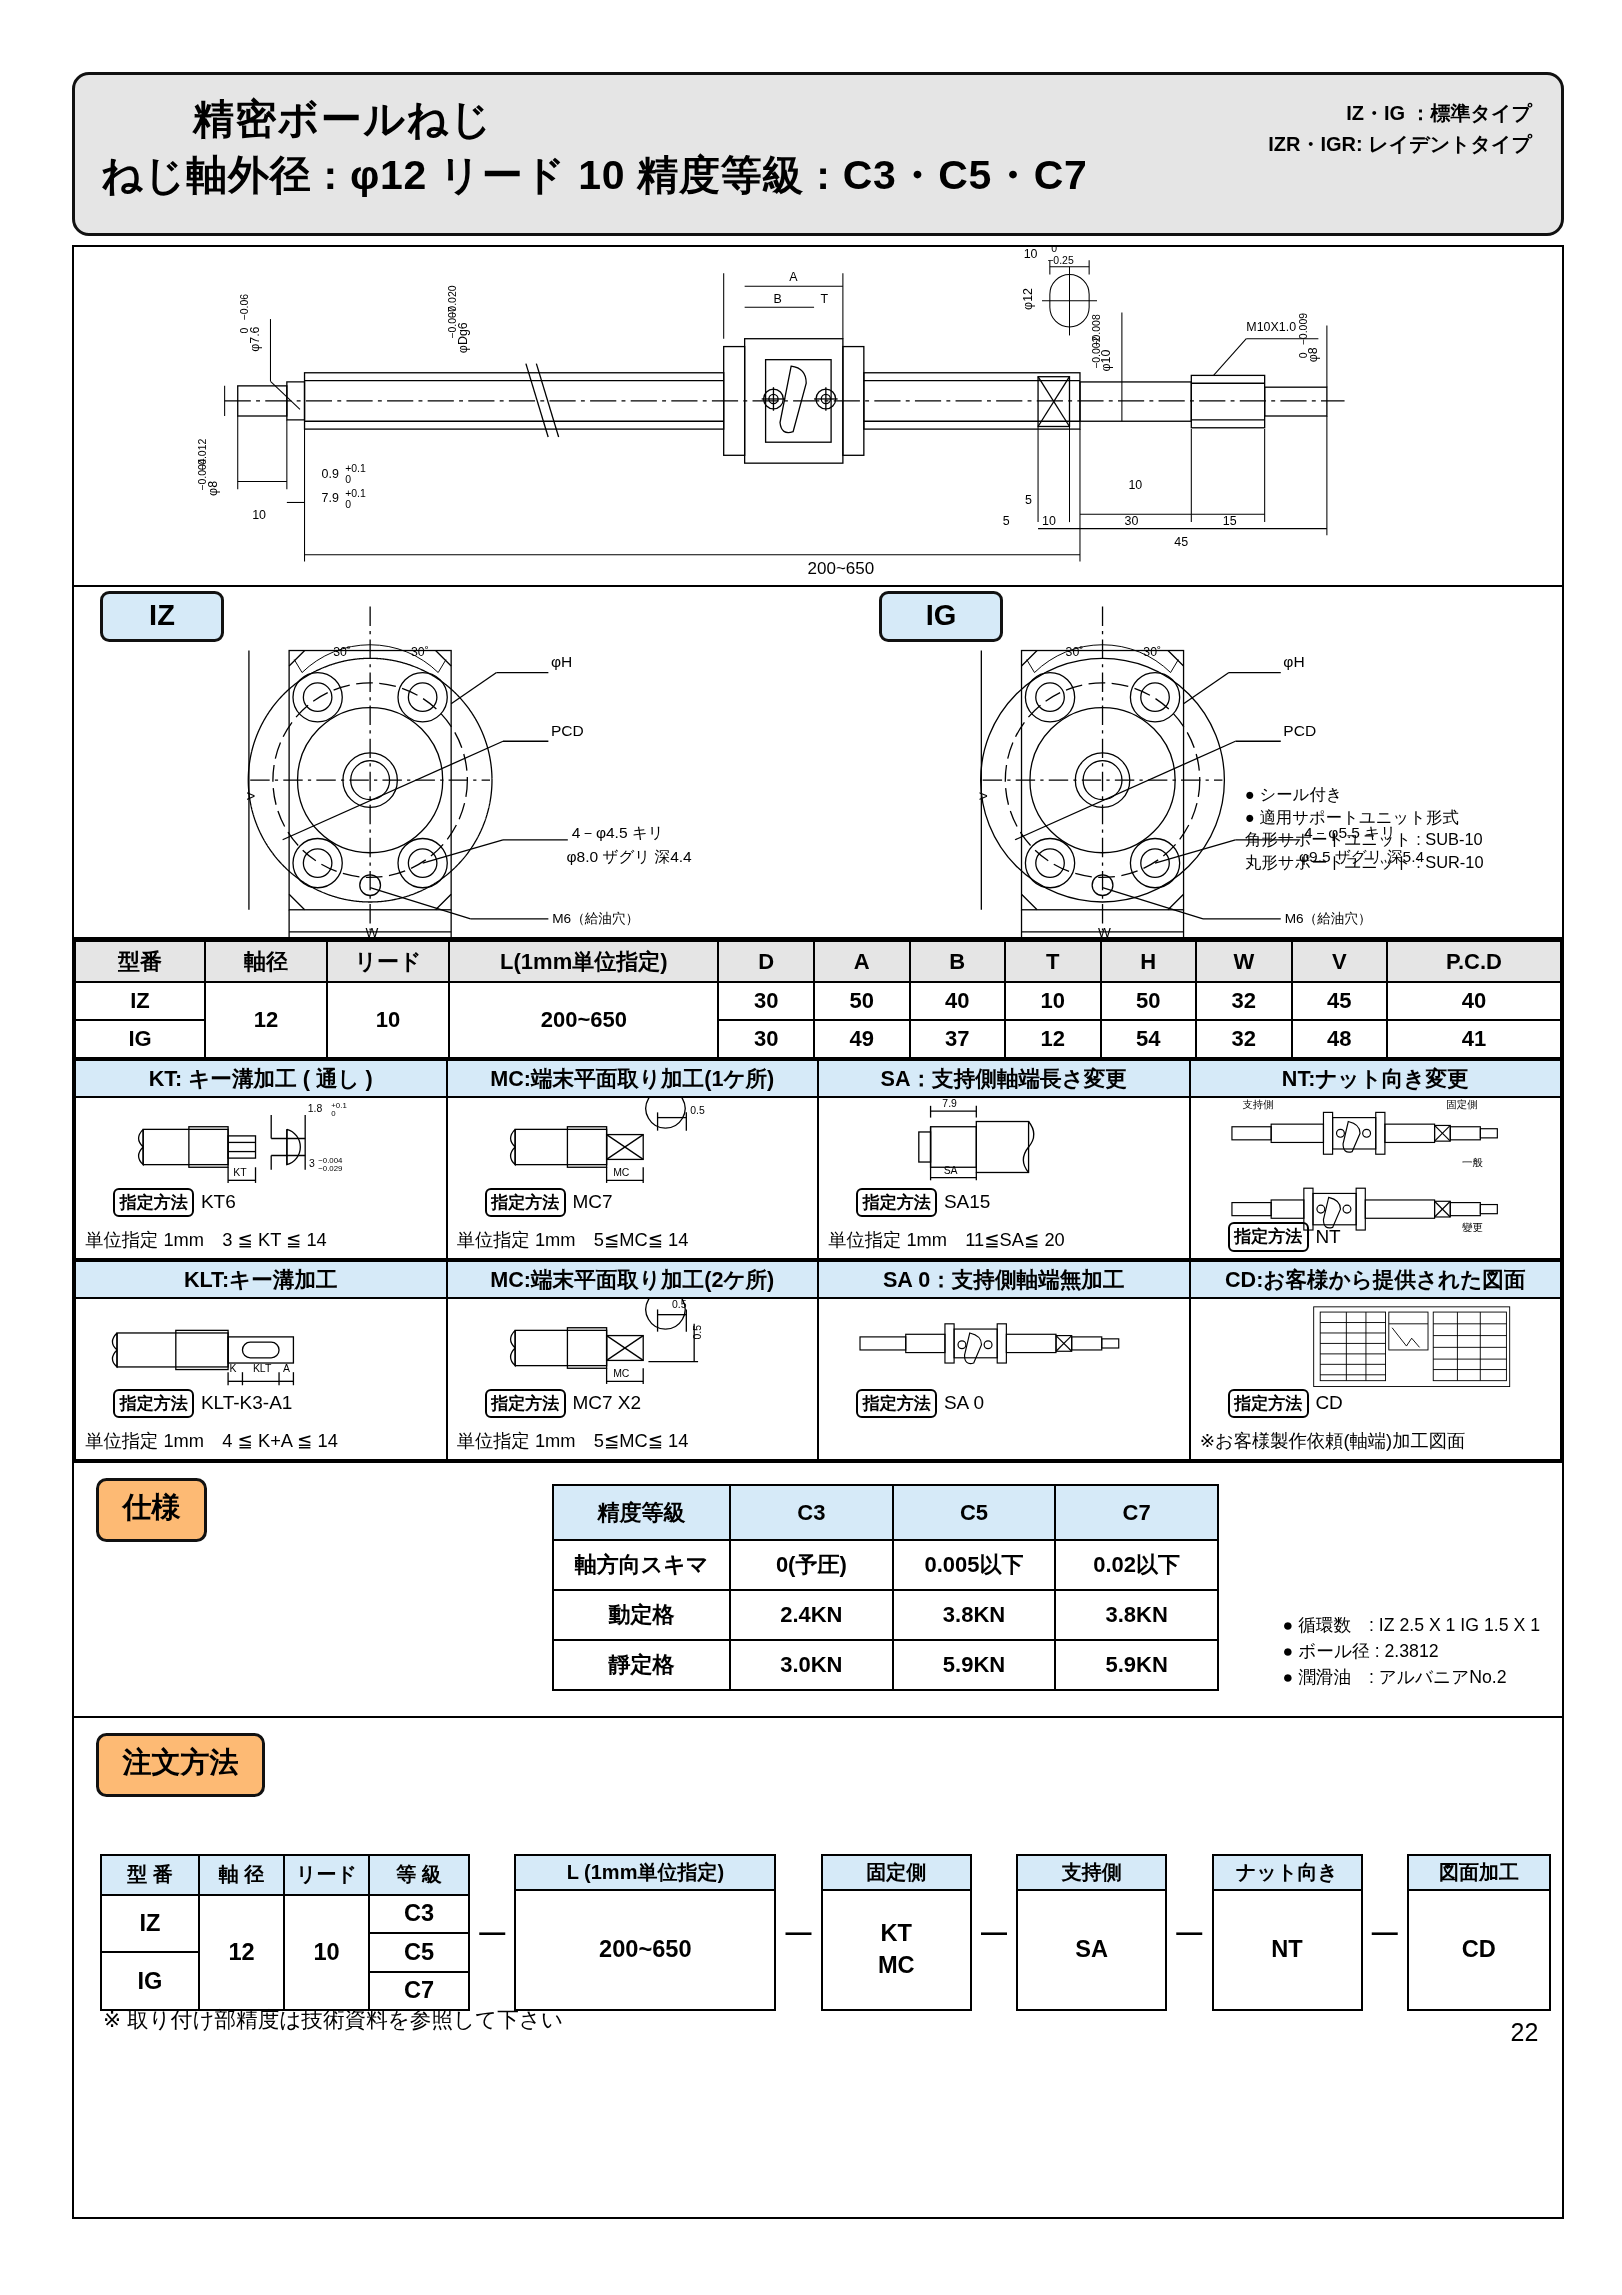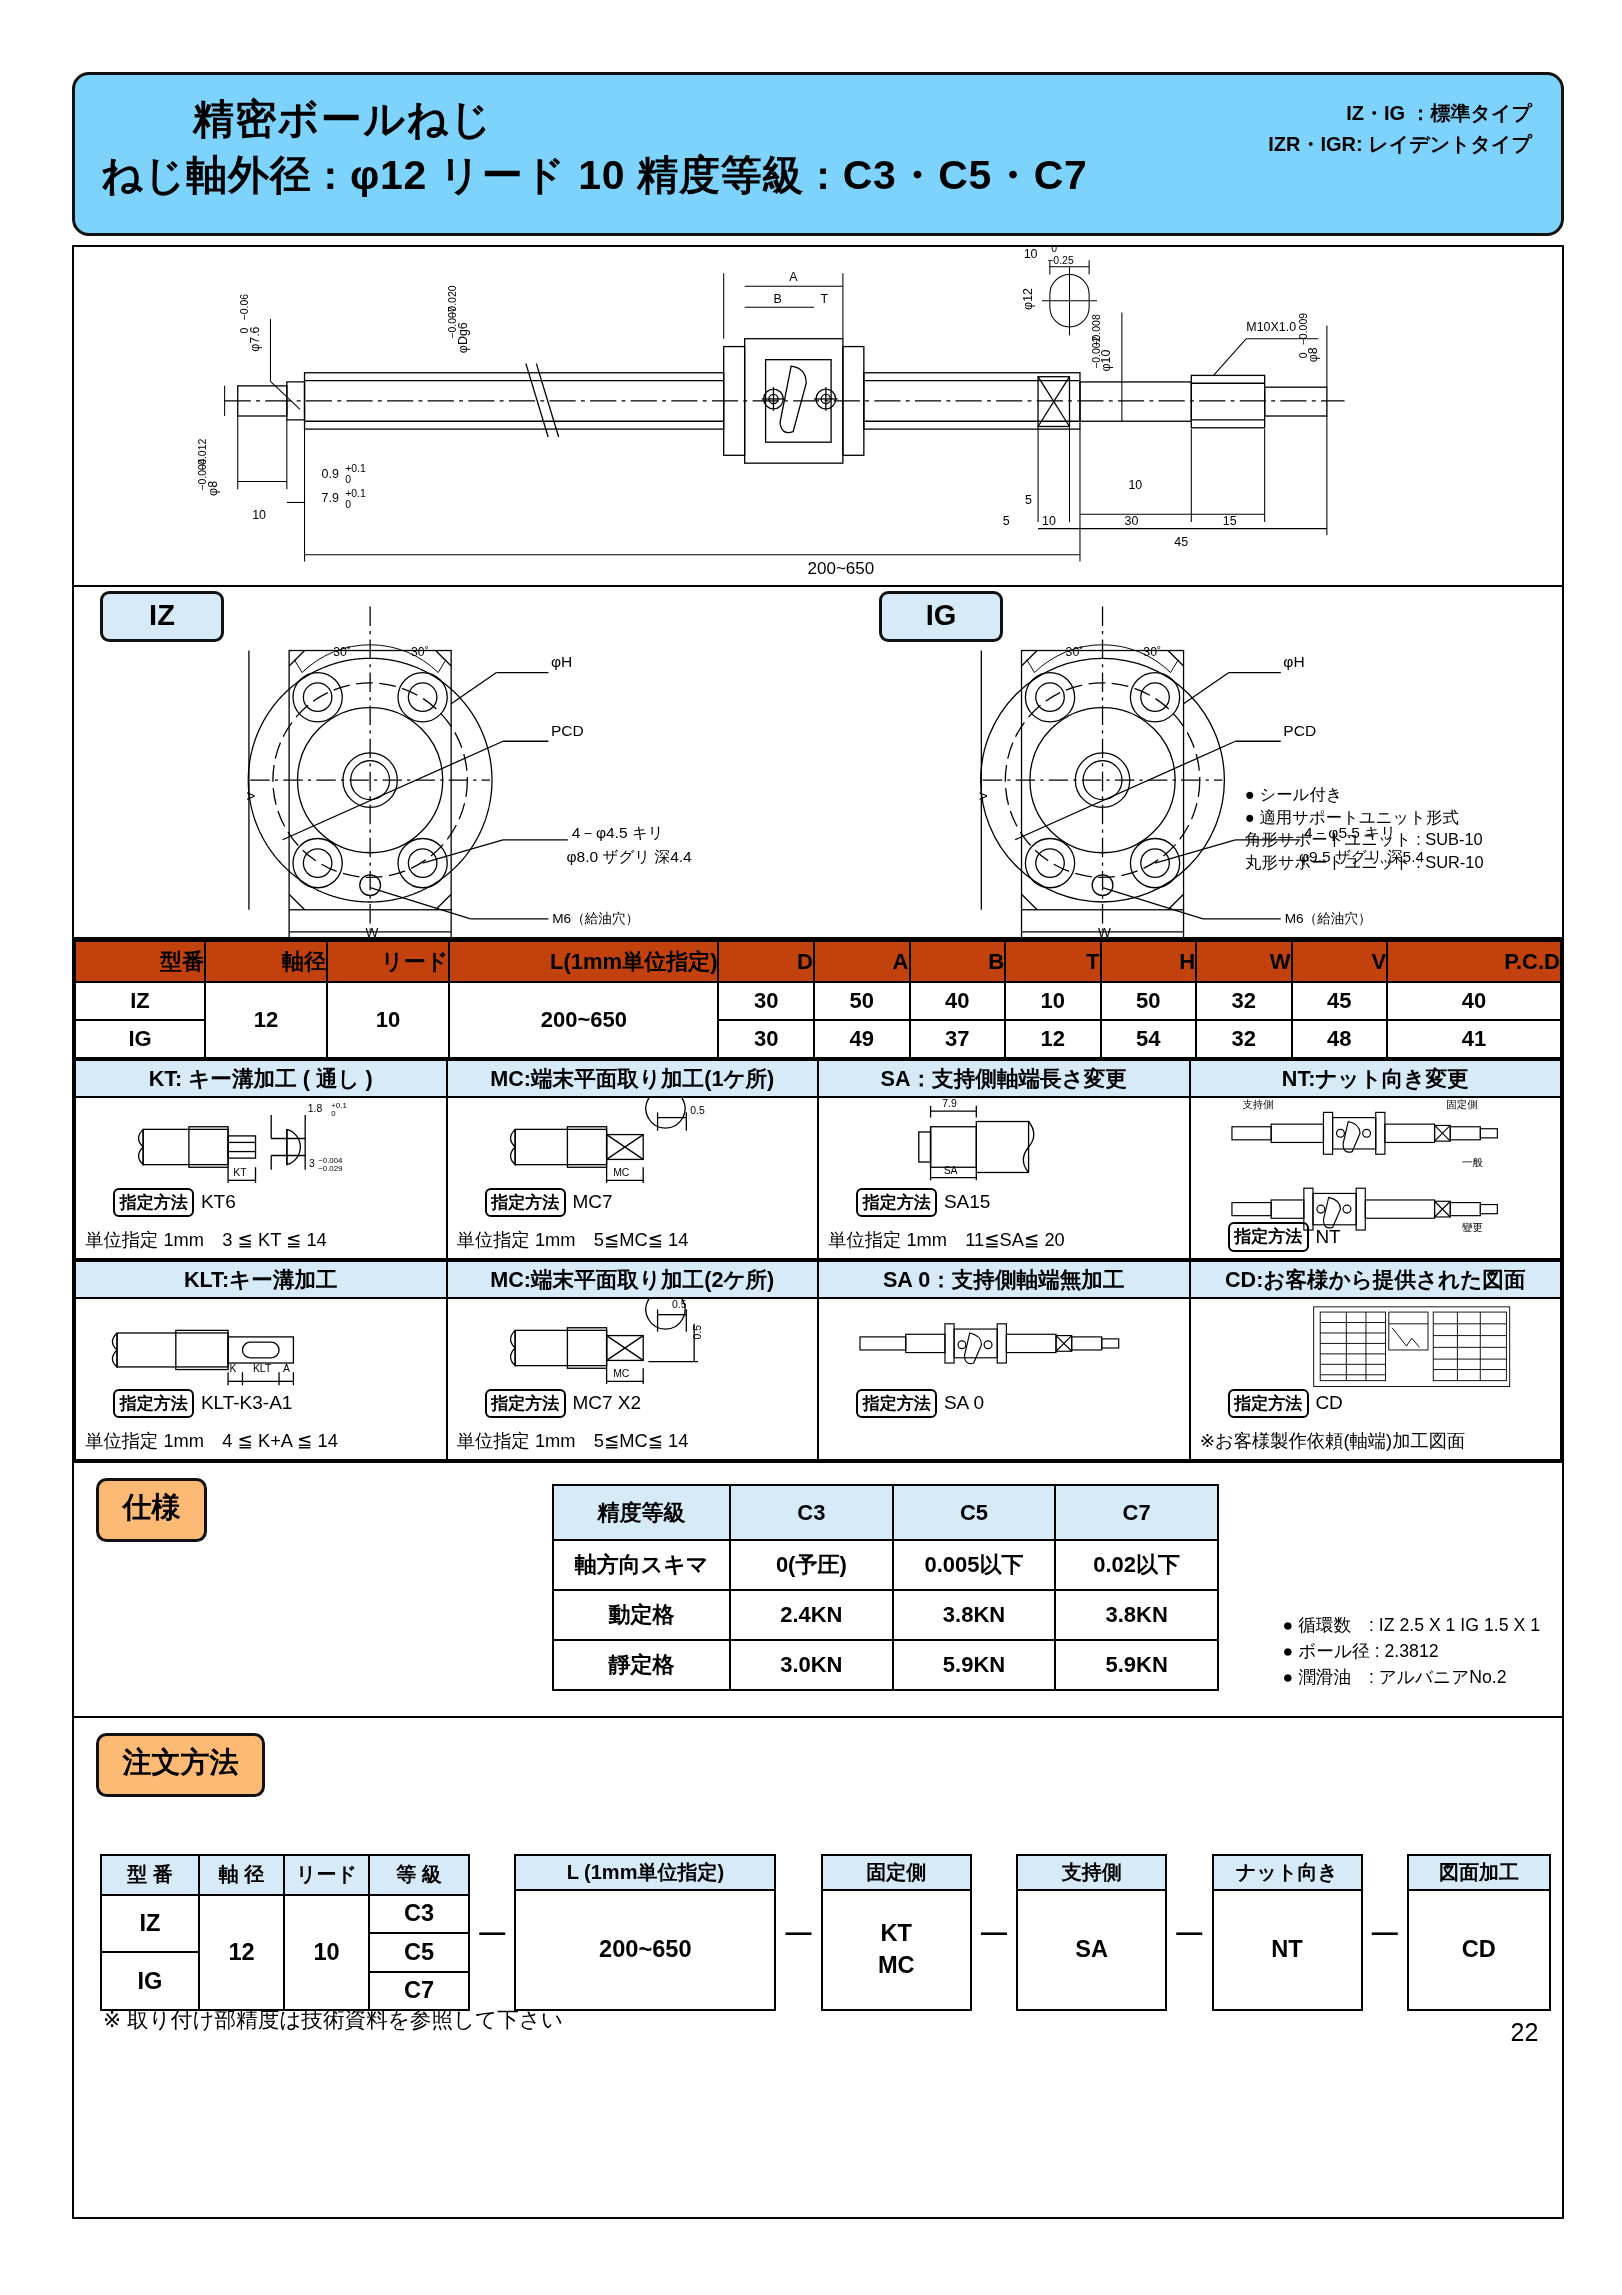--- a/index.html
+++ b/index.html
@@ -14,21 +14,21 @@
   .page {
     position: absolute;
     left: 72px; top: 72px;
     width: 1492px; height: 2153px;
   }
 
   
   .header-box {
     position: relative;
     height: 164px;
-    background: #7dd3fc;
+    background: #e5e5e5;
     border: 3.3px solid #111;
     border-radius: 17px;
     margin-bottom: 9.2px;
   }
   .hdr-title1 {
     position: absolute; left: 118px; top: 17px;
     font-size: 41px; font-weight: 700; letter-spacing: 1.3px;
   }
   .hdr-title2 {
     position: absolute; left: 26px; top: 73px;
@@ -76,21 +76,21 @@
   .notes-right div { white-space: nowrap; }
 
   
   table.dim { width:100%; border-collapse: collapse; table-layout: fixed; }
   table.dim th, table.dim td {
     border: 2px solid #000;
     text-align: center;
     font-size: 22px; font-weight: 700;
     height: 38px;
   }
-  table.dim th { background: #c2410c; height: 41px; text-align: right; }
+  table.dim th { background: #e5e5e5; height: 41px; }
   .c-model { width: 98px; }
   .c-shaft { width: 92px; }
   .c-lead  { width: 92px; }
   .c-len   { width: 203px; }
   .c-n     { width: 72px; }
   .c-pcd   { width: 131px; }
 
   
   table.opt { width:100%; border-collapse: collapse; table-layout: fixed; }
   table.opt td { border: 2px solid #000; vertical-align: top; }

